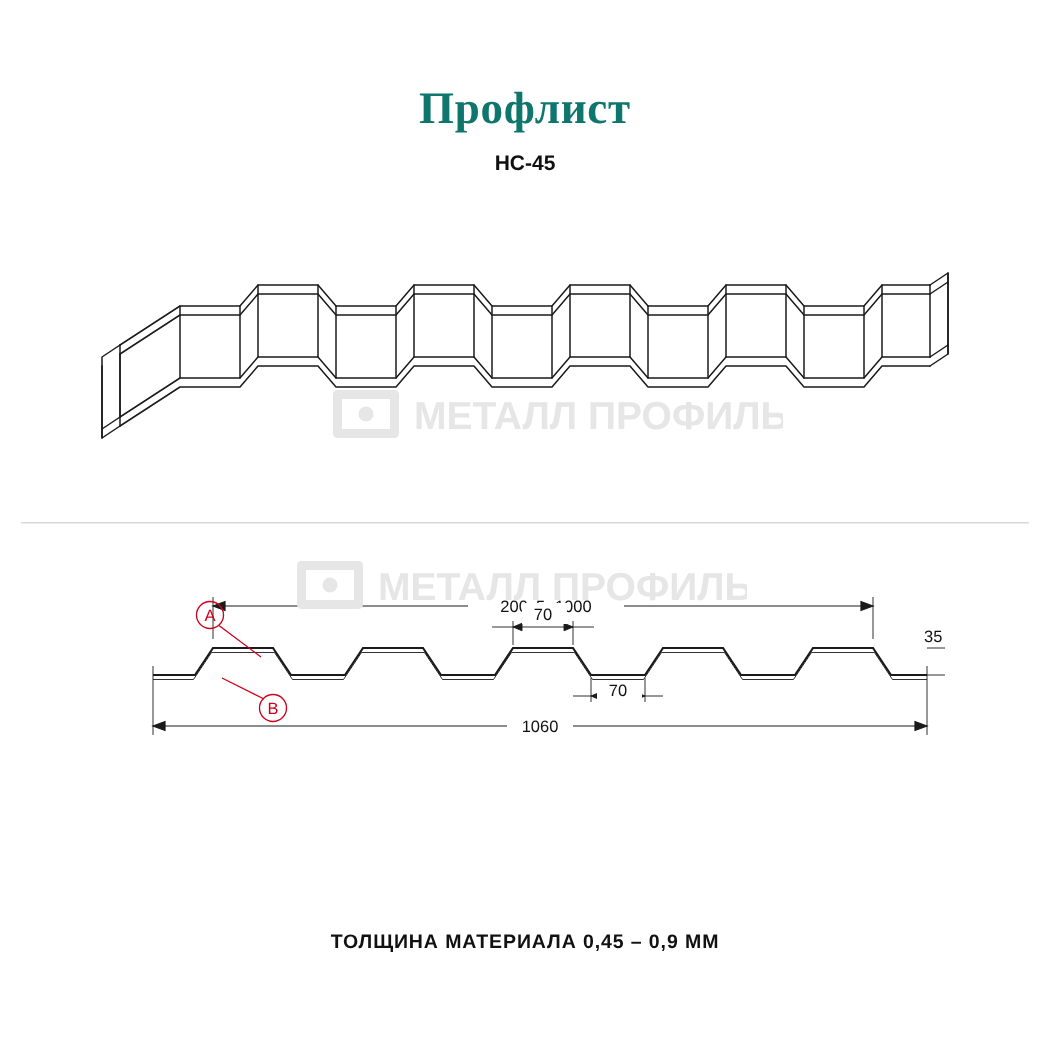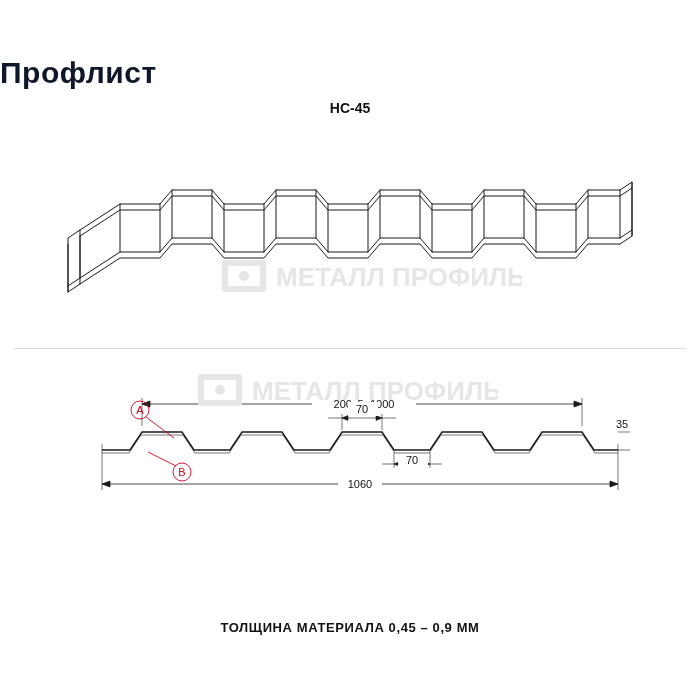--- a/index.html
+++ b/index.html
@@ -18,24 +18,26 @@
   .page {
     position: relative;
     width: 700px;
     height: 700px;
   }
   .title {
     position: absolute;
     top: 56px;
     left: 0;
     width: 700px;
+    text-align: center;
     font-size: 30px;
     font-weight: bold;
     letter-spacing: 0.5px;
-    color: #0f172a;
+    color: #0f766e;
+    font-family: Liberation Serif, serif;
   }
   .subtitle {
     position: absolute;
     top: 100px;
     left: 0;
     width: 700px;
     text-align: center;
     font-size: 14px;
     font-weight: bold;
     color: #111111;

